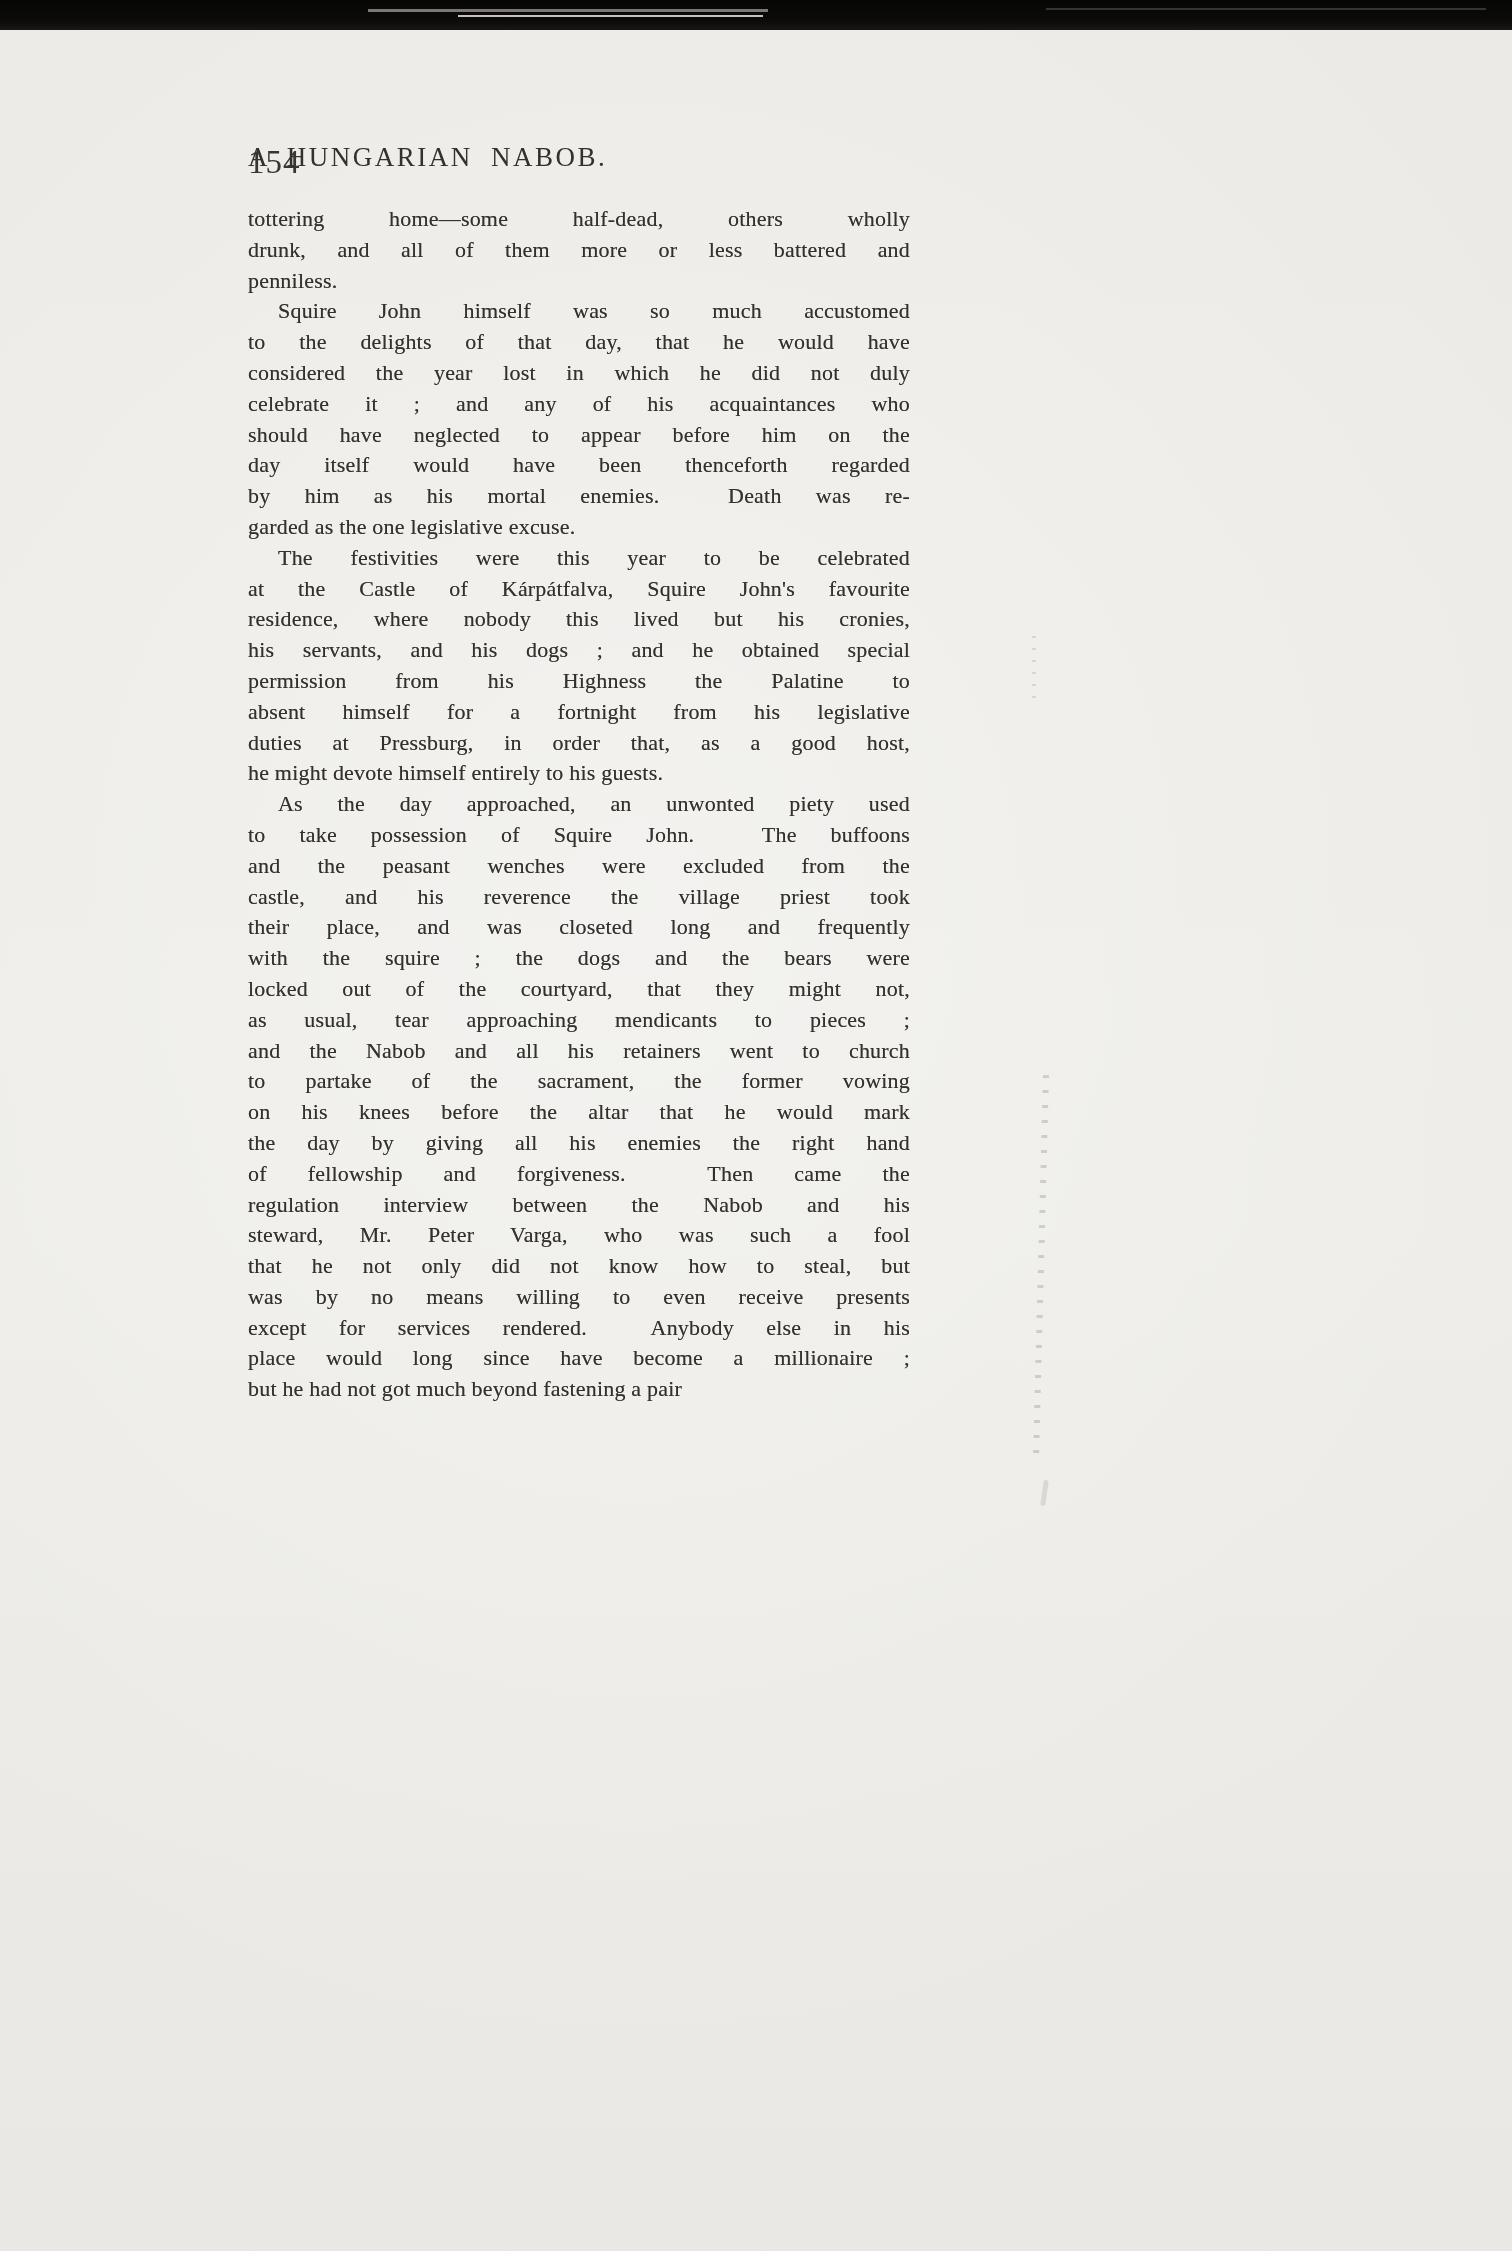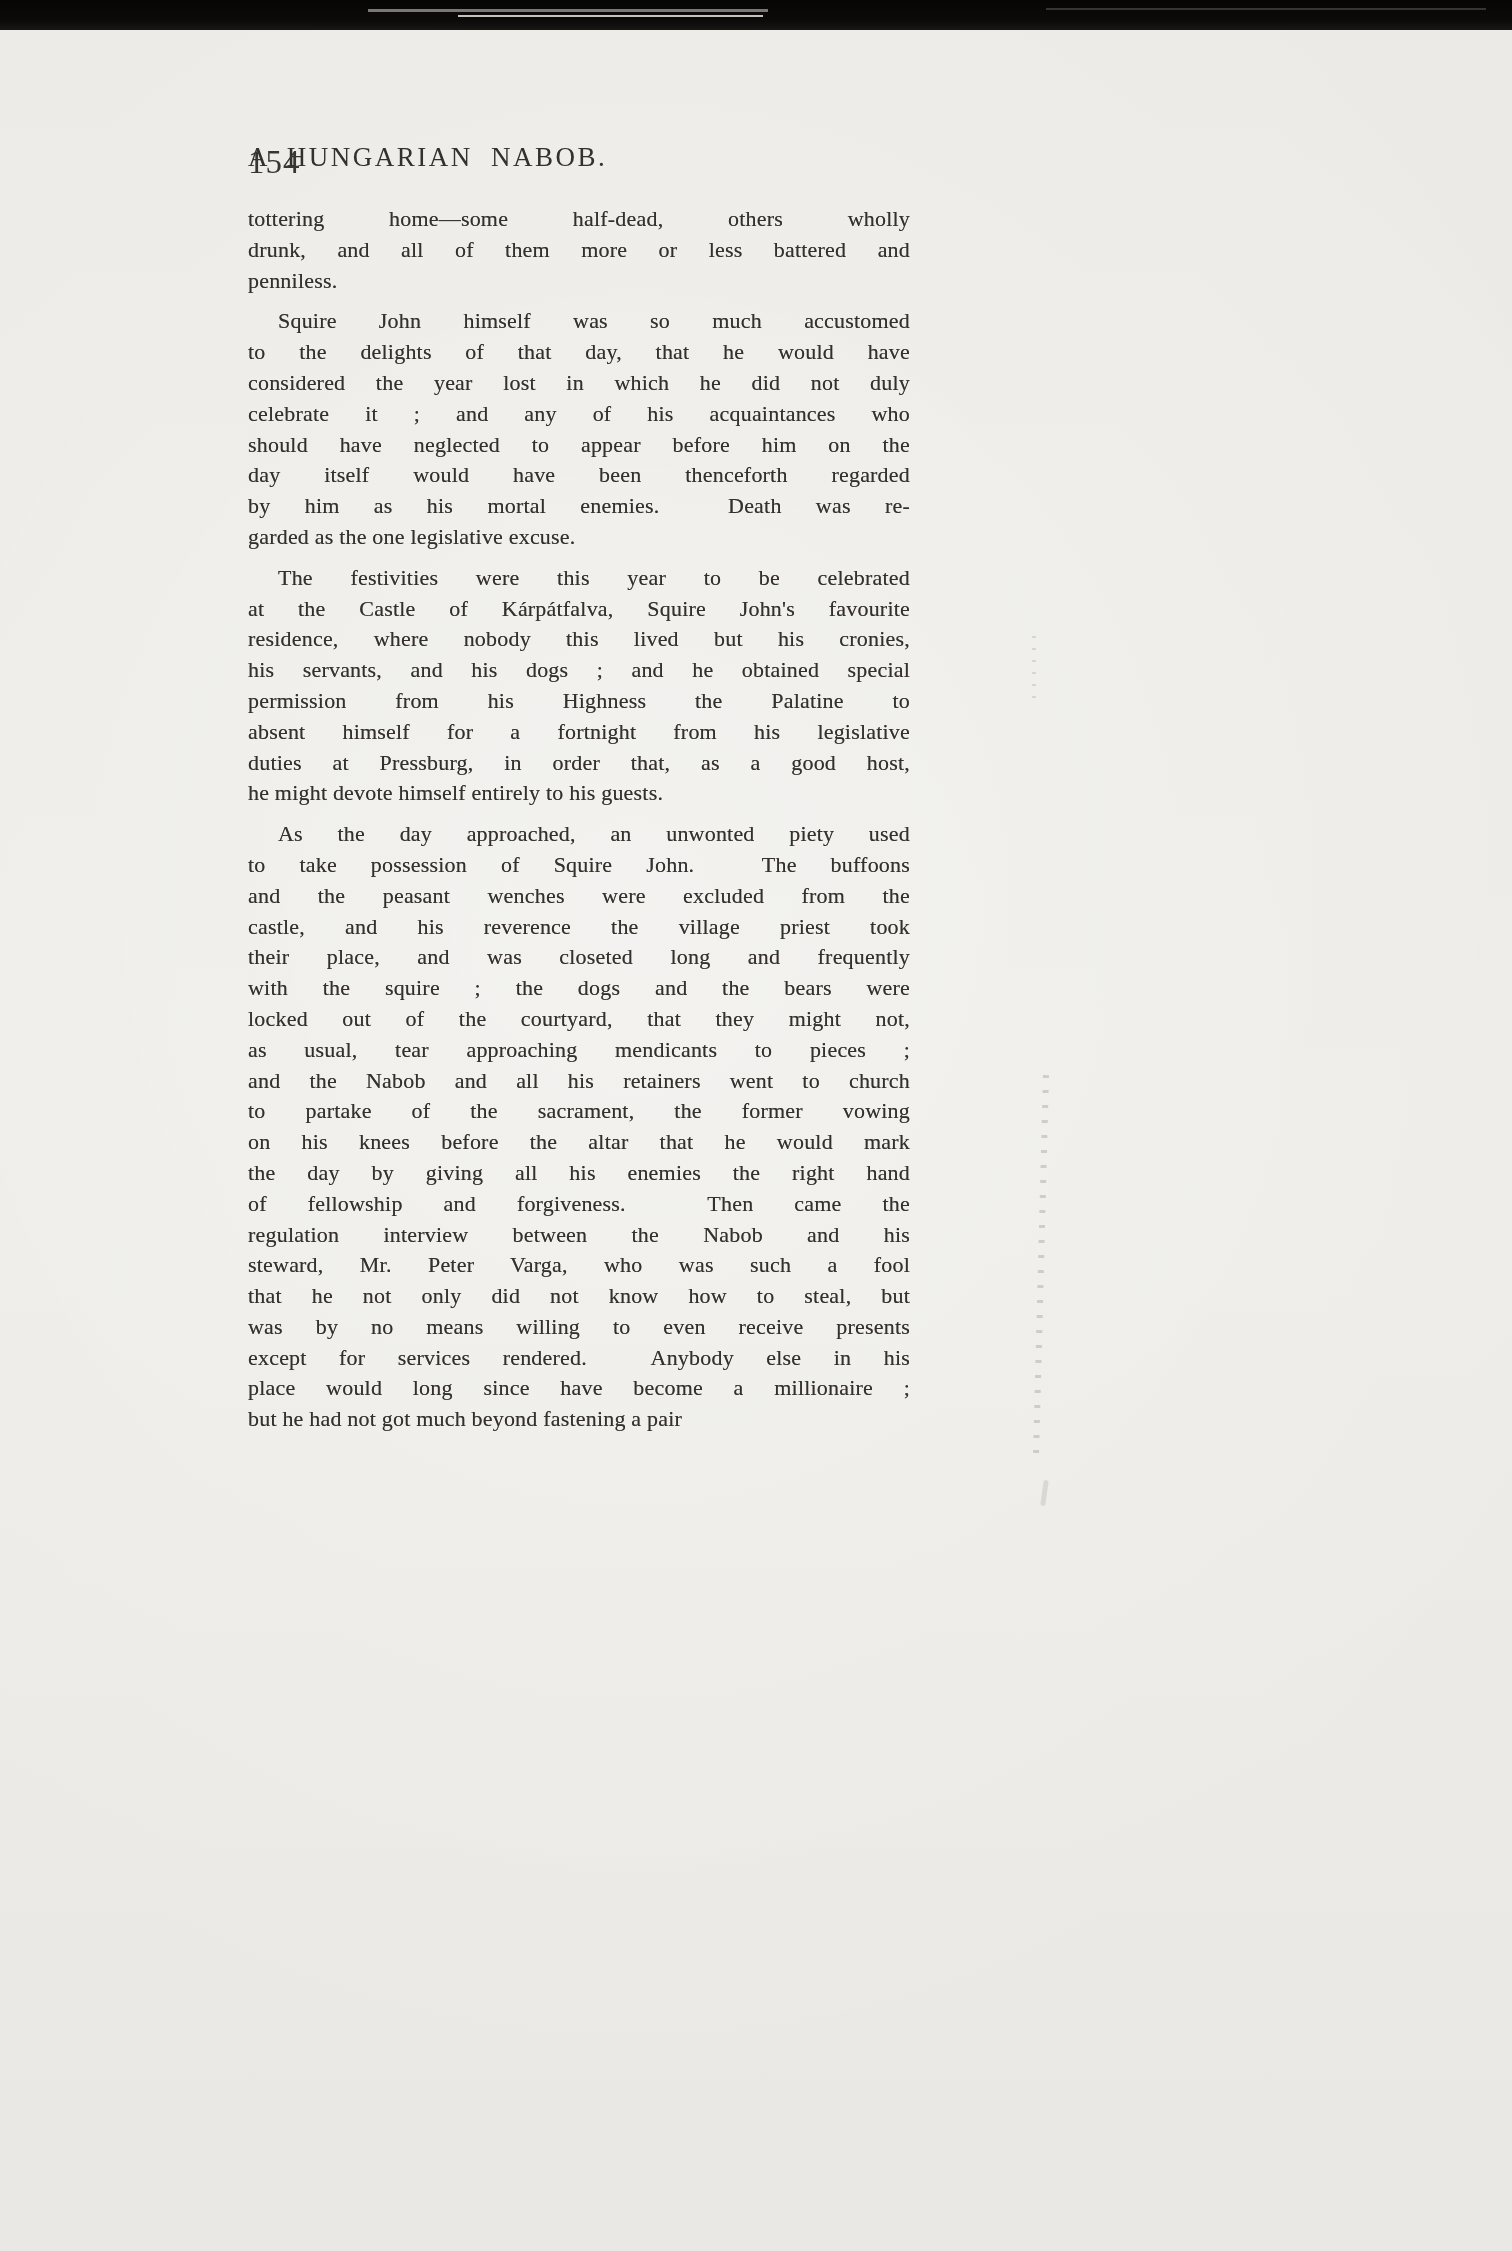--- a/index.html
+++ b/index.html
@@ -70,21 +70,20 @@
   .body-text .line {
     text-align: justify;
     text-align-last: justify;
     white-space: pre-wrap;
   }
   .body-text .line.last {
     text-align-last: left;
   }
   .body-text .line.indent {
     text-indent: 30px;
-    margin-top: 10px;
   }
 
   
   .artifact { position: absolute; pointer-events: none; }
   .artifact.dots-1 {
     left: 1038px; top: 1075px; width: 6px; height: 380px;
     background: repeating-linear-gradient(to bottom,
       rgba(122,116,108,0.28) 0 3px, rgba(0,0,0,0) 3px 15px);
     transform: rotate(1.5deg);
   }

